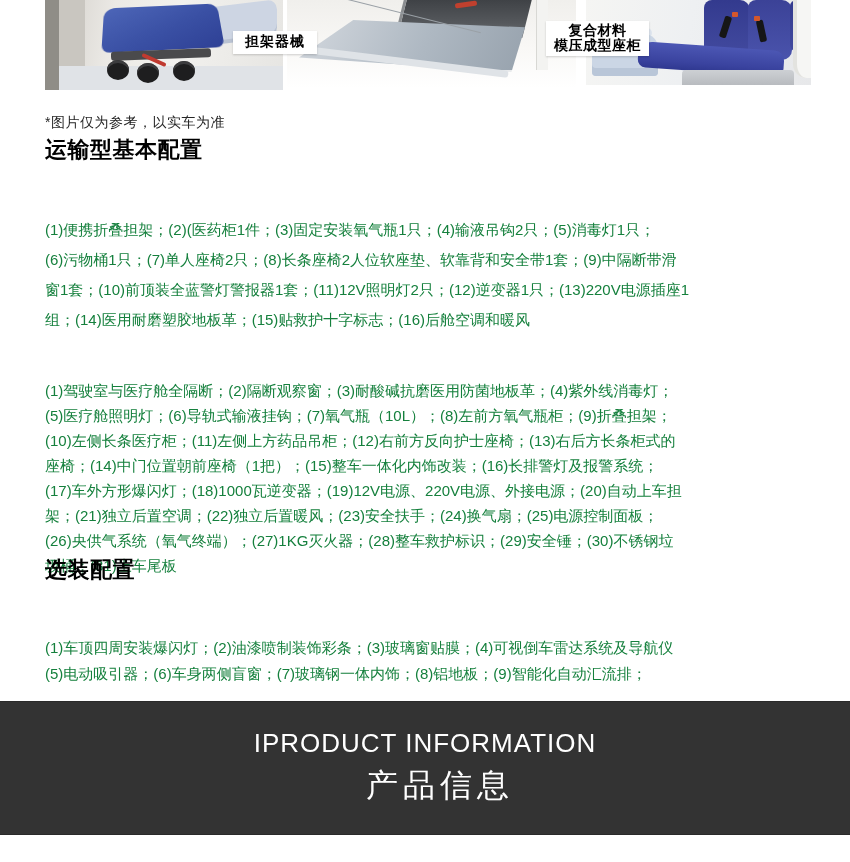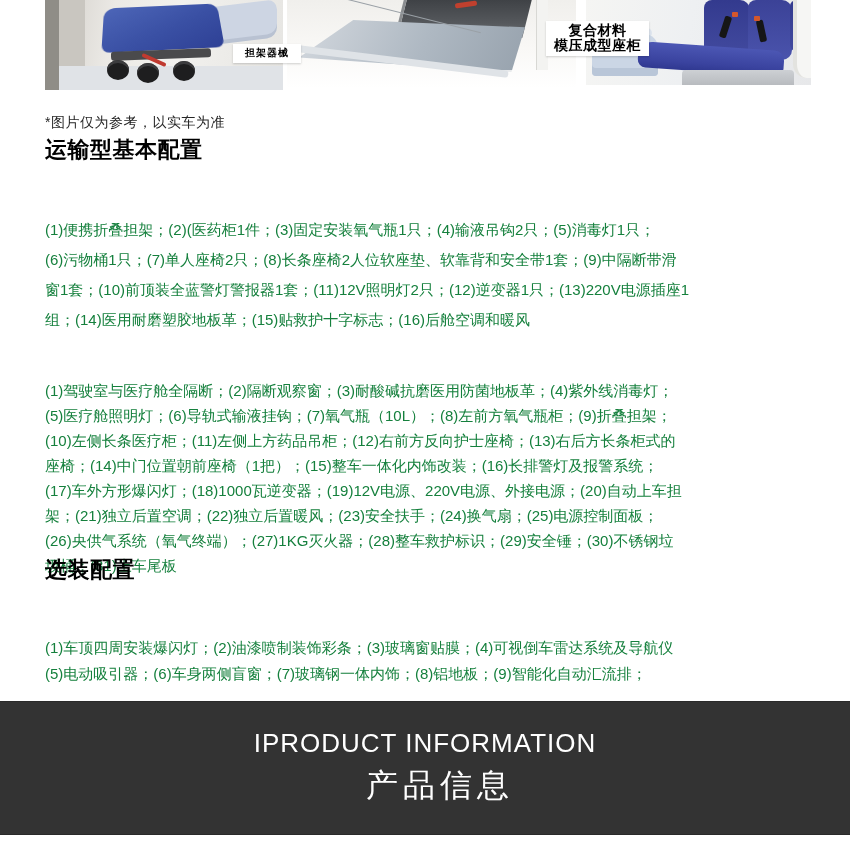--- a/index.html
+++ b/index.html
@@ -76,21 +76,21 @@
   .rp-belt2 { left:172px; top:20px; transform:rotate(-12deg); }
   .rp-clip     { position:absolute; width:6px; height:5px; background:#d4572c; border-radius:1px; }
   .rp-clip1 { left:146px; top:12px; }
   .rp-clip2 { left:168px; top:16px; }
   .rp-pillar   { position:absolute; right:0; top:0; width:18px; height:78px; background:#f6f6f4;
                  border-left:4px solid #e3e3df; border-radius:0 0 0 14px; }
 
   
   .photo-label { position:absolute; background:#ffffff; color:#000;
                  font-weight:bold; box-shadow:0 1px 2px rgba(0,0,0,0.18); }
-  .label-stretcher { left:188px; top:44px; padding:2px 12px 3px; font-size:10px; letter-spacing:1px; }
+  .label-stretcher { left:188px; top:31px; padding:2px 12px 3px; font-size:14px; letter-spacing:1px; }
   .label-cabinet   { left:490px; top:21px; padding:2px 8px 3px; font-size:14px; line-height:15px;
                      text-align:center; letter-spacing:0.5px;margin-left:11px; }
 
   
   .note { position:absolute; left:45px; top:114px; font-size:14px; color:#262626; letter-spacing:0.5px; }
 
   .sec-title { position:absolute; left:45px; font-size:22px; font-weight:bold; color:#000;
                letter-spacing:0.5px; }
   .t1 { top:135px; }
   .t2 { top:296px; }

